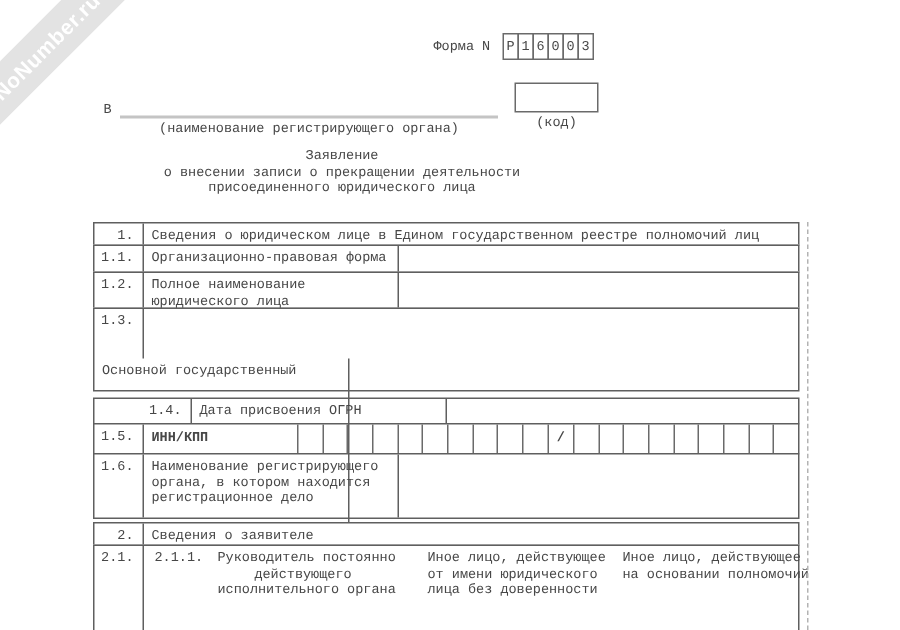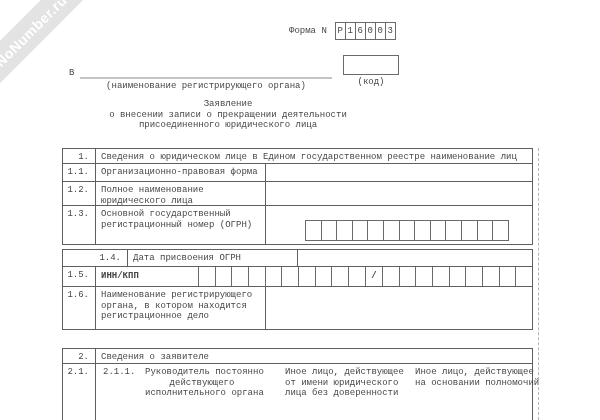--- a/index.html
+++ b/index.html
@@ -111,40 +111,39 @@
 
   <div class="doc-title">
     <div class="line">Заявление</div>
     <div class="line">о внесении записи о прекращении деятельности</div>
     <div class="line">присоединенного юридического лица</div>
   </div>
 
   <div class="tbl tbl1">
     <div class="trow first" style="height:16px;">
       <div class="num-cell">1.</div>
-      <div class="span-cell">Сведения о юридическом лице в Едином государственном реестре наименование лиц</div>
+      <div class="span-cell">Сведения о юридическом лице в Едином государственном реестре полномочий лиц</div>
     </div>
     <div class="trow" style="height:19px;">
       <div class="num-cell">1.1.</div>
       <div class="label-cell">Организационно-правовая форма</div>
       <div class="value-cell"></div>
     </div>
     <div class="trow" style="height:25px;">
       <div class="num-cell">1.2.</div>
       <div class="label-cell">
         <div class="line">Полное наименование</div>
         <div class="line">юридического лица</div>
       </div>
       <div class="value-cell"></div>
     </div>
-    <div class="trow" style="height:40px;">
+    <div class="trow" style="height:56px;flex-direction:column;">
       <div class="num-cell">1.3.</div>
       <div class="label-cell">
         <div class="line">Основной государственный</div>
-        <div class="line">регистрационный номер (ОГРН)</div>
       </div>
       <div class="value-cell ogrn-wrap">
         <div class="ogrn-boxes">
             <span class="dcell"></span>
             <span class="dcell"></span>
             <span class="dcell"></span>
             <span class="dcell"></span>
             <span class="dcell"></span>
             <span class="dcell"></span>
             <span class="dcell"></span>

